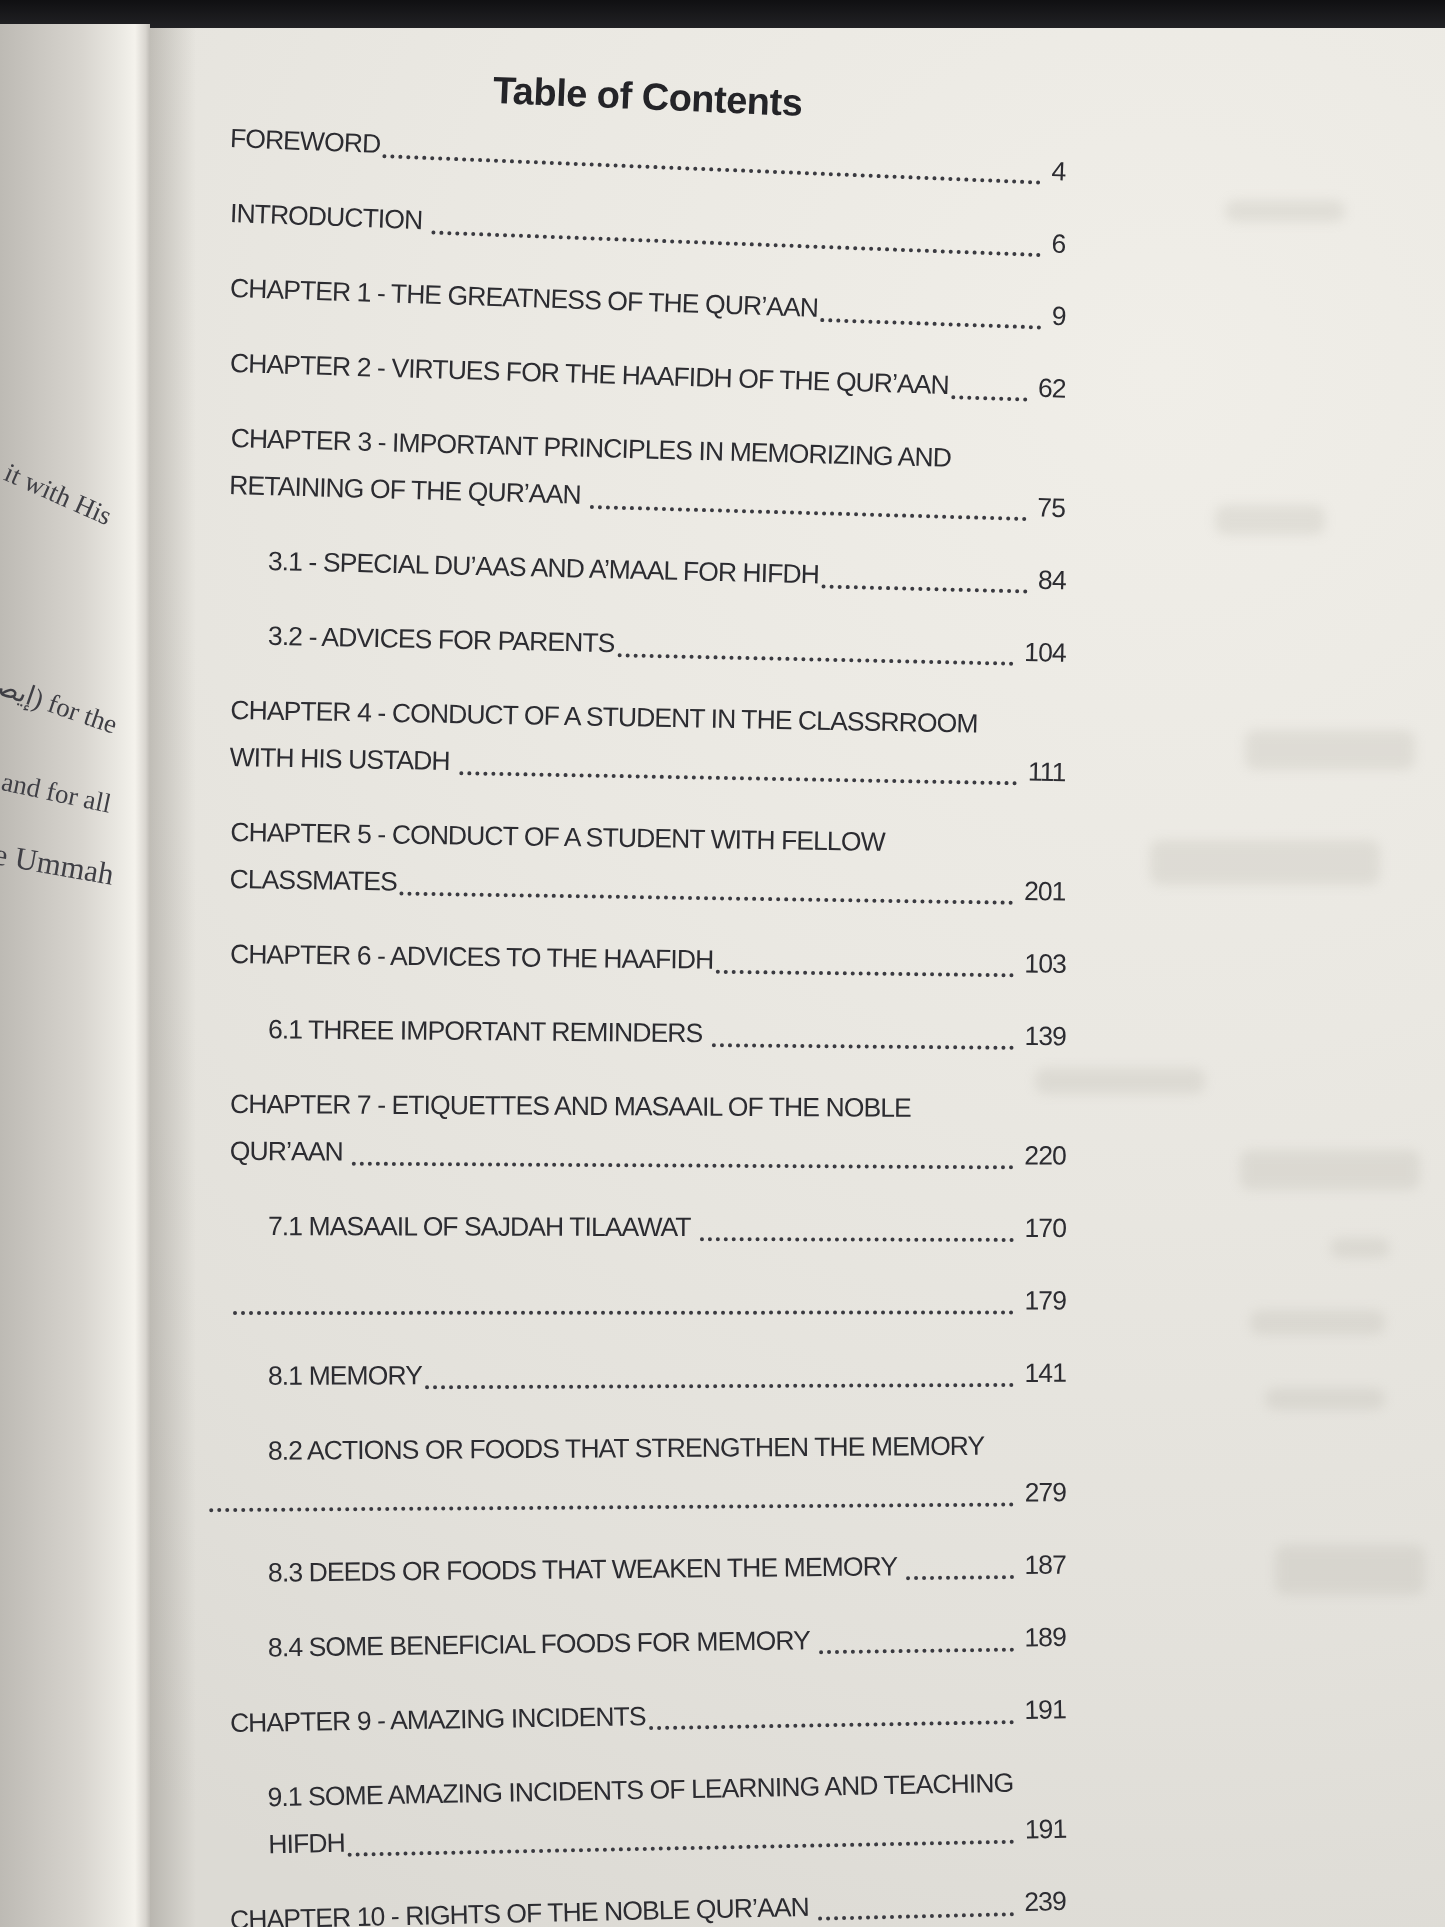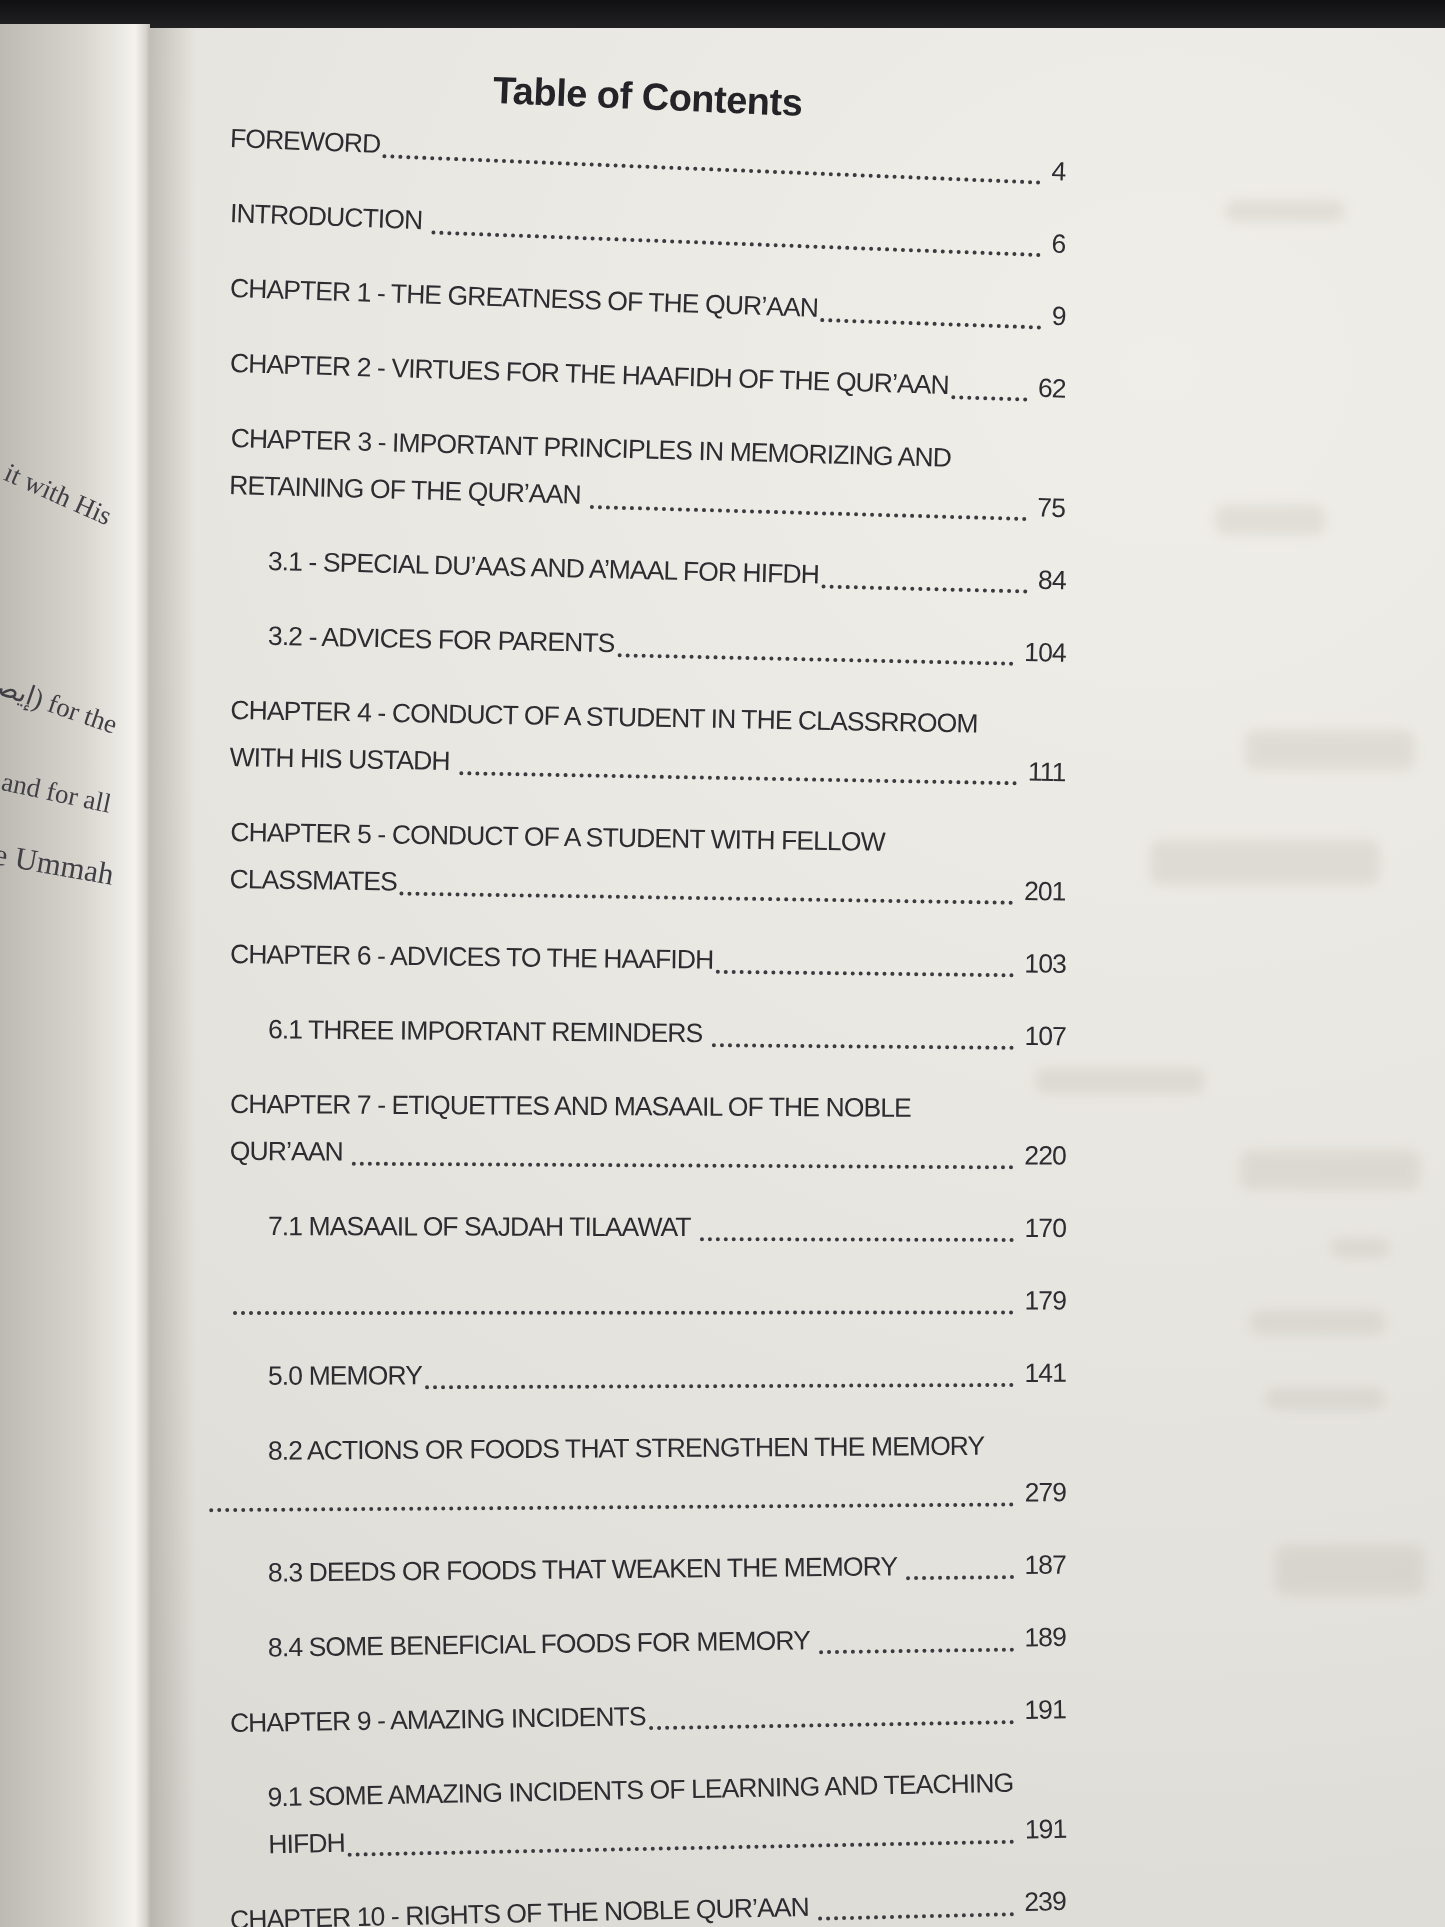--- a/index.html
+++ b/index.html
@@ -101,34 +101,34 @@
             <div class="line"><span class="label">WITH HIS USTADH </span><span class="leader"></span><span class="pagenum">111</span></div>
           </div>
           <div class="entry" style="transform: rotate(0.86deg);">
             <div class="line"><span class="label">CHAPTER 5 - CONDUCT OF A STUDENT WITH FELLOW</span></div>
             <div class="line"><span class="label">CLASSMATES</span><span class="leader"></span><span class="pagenum">201</span></div>
           </div>
           <div class="entry" style="transform: rotate(0.68deg);">
             <div class="line"><span class="label">CHAPTER 6 - ADVICES TO THE HAAFIDH</span><span class="leader"></span><span class="pagenum">103</span></div>
           </div>
           <div class="entry indent" style="transform: rotate(0.5deg);">
-            <div class="line"><span class="label">6.1 THREE IMPORTANT REMINDERS </span><span class="leader"></span><span class="pagenum">107</span></div>
+            <div class="line"><span class="label">6.1 THREE IMPORTANT REMINDERS </span><span class="leader"></span><span class="pagenum">139</span></div>
           </div>
           <div class="entry" style="transform: rotate(0.32deg);">
             <div class="line"><span class="label">CHAPTER 7 - ETIQUETTES AND MASAAIL OF THE NOBLE</span></div>
             <div class="line"><span class="label">QUR’AAN </span><span class="leader"></span><span class="pagenum">220</span></div>
           </div>
           <div class="entry indent" style="transform: rotate(0.14deg);">
             <div class="line"><span class="label">7.1 MASAAIL OF SAJDAH TILAAWAT </span><span class="leader"></span><span class="pagenum">170</span></div>
           </div>
           <div class="entry" style="transform: rotate(-0.04deg);">
             <div class="line"><span class="leader"></span><span class="pagenum">179</span></div>
           </div>
           <div class="entry indent" style="transform: rotate(-0.22deg);">
-            <div class="line"><span class="label">5.0 MEMORY</span><span class="leader"></span><span class="pagenum">141</span></div>
+            <div class="line"><span class="label">8.1 MEMORY</span><span class="leader"></span><span class="pagenum">141</span></div>
           </div>
           <div class="entry indent" style="transform: rotate(-0.4deg);">
             <div class="line"><span class="label">8.2 ACTIONS OR FOODS THAT STRENGTHEN THE MEMORY</span></div>
             <div class="line cont-empty"><span class="label"></span><span class="leader"></span><span class="pagenum">279</span></div>
           </div>
           <div class="entry indent" style="transform: rotate(-0.58deg);">
             <div class="line"><span class="label">8.3 DEEDS OR FOODS THAT WEAKEN THE MEMORY </span><span class="leader"></span><span class="pagenum">187</span></div>
           </div>
           <div class="entry indent" style="transform: rotate(-0.76deg);">
             <div class="line"><span class="label">8.4 SOME BENEFICIAL FOODS FOR MEMORY </span><span class="leader"></span><span class="pagenum">189</span></div>

